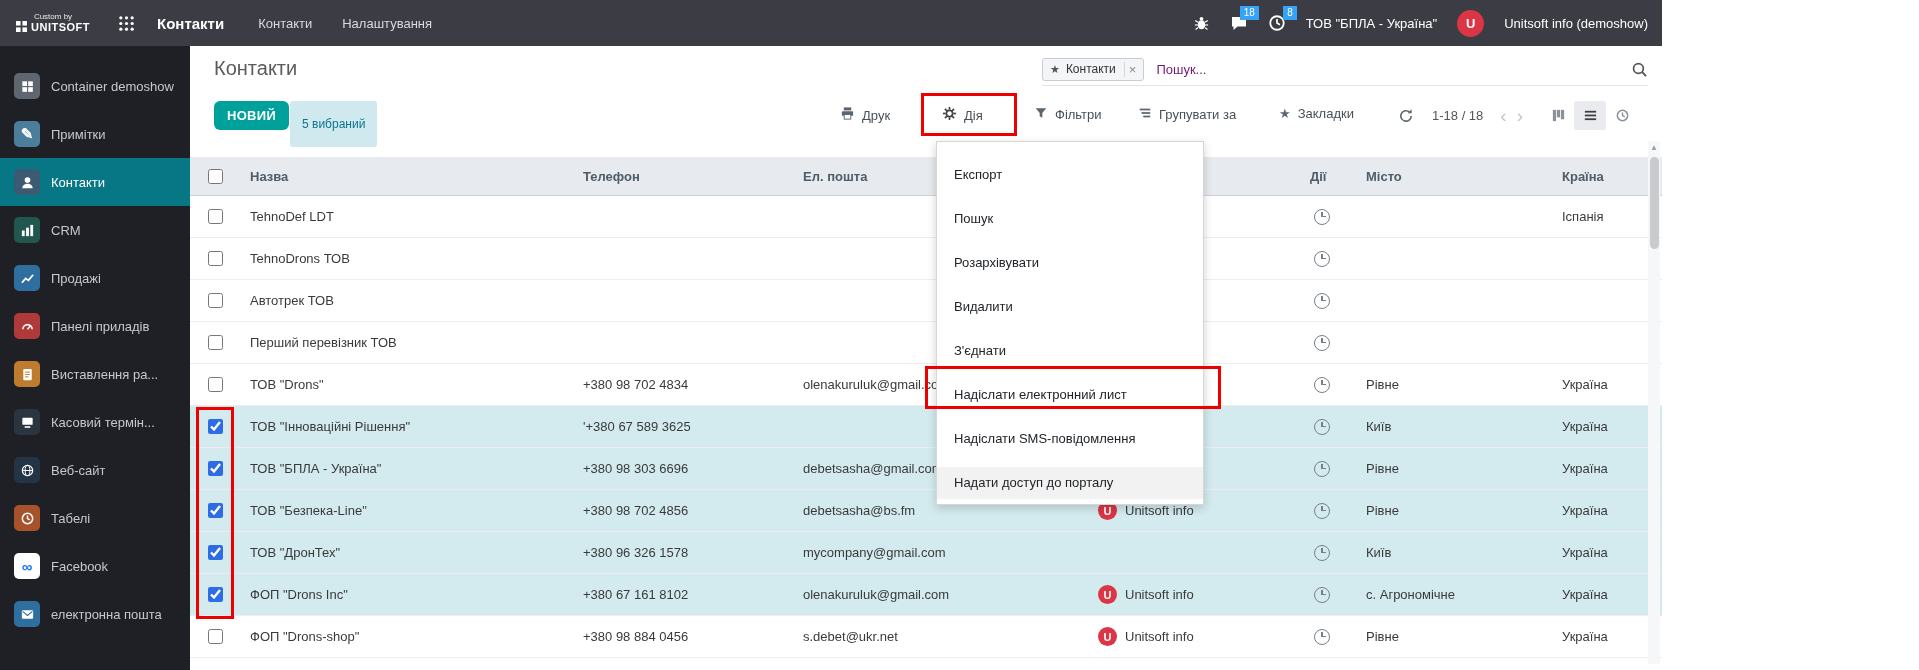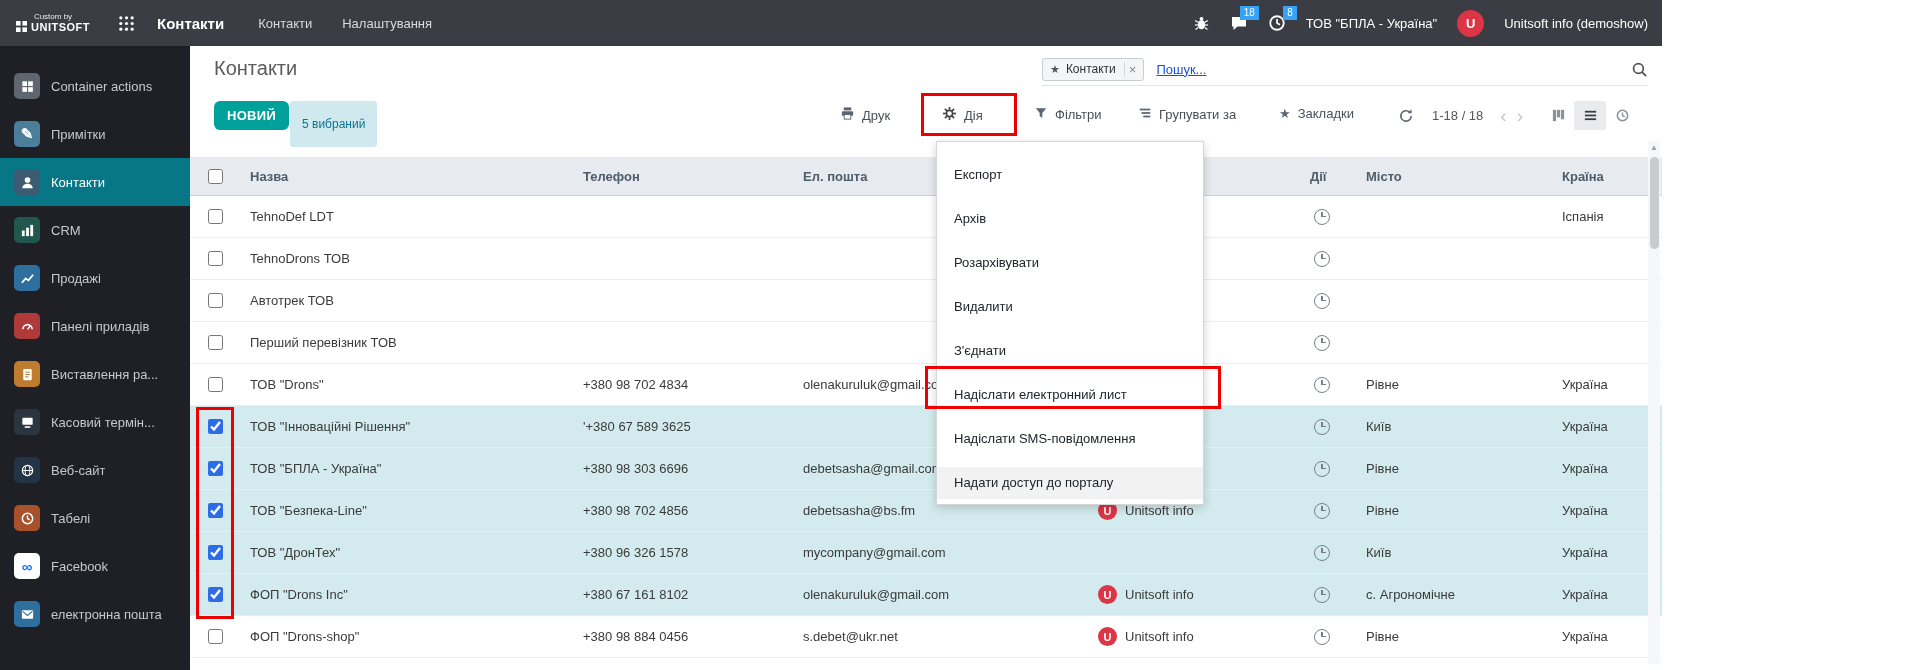--- a/index.html
+++ b/index.html
@@ -35,21 +35,21 @@
   .si{width:26px;height:26px;border-radius:5px;display:flex;align-items:center;justify-content:center;flex:none;font-size:15px;color:#fff;font-weight:bold;}
 
   
   .main{position:absolute;top:46px;left:190px;right:0;bottom:0;background:#fff;overflow:hidden;}
   .cp-top{position:relative;height:46px;}
   .page-title{position:absolute;left:24px;top:11px;font-size:20px;font-weight:normal;color:#5b5b5b;}
   .searchbar{position:absolute;left:852px;right:14px;top:7px;height:33px;display:flex;align-items:center;gap:12px;border-bottom:1px solid #e2e4e6;}
   .facet{display:flex;align-items:center;gap:6px;border:1px solid #c8cdd3;background:#f3f5f7;padding:3px 7px;border-radius:3px;font-size:12px;color:#333;}
   .facet-star{font-size:11px;color:#555;}
   .facet-x{color:#888;font-size:13px;cursor:pointer;padding-left:4px;border-left:1px solid #d4d8dc;margin-left:2px;}
-  .search-ph{font-size:13px;color:#1d4ed8;cursor:text;text-decoration:underline;}
+  .search-ph{font-size:13px;color:#701a75;cursor:text;}
   .search-glass{margin-left:auto;display:flex;cursor:pointer;}
 
   .cp-buttons{position:relative;height:48px;}
   .btn-new{position:absolute;left:24px;top:9px;background:var(--accent,#00a09b);color:#fff;border:none;border-radius:6px;padding:7px 13px;font-size:13px;font-weight:bold;letter-spacing:.3px;cursor:pointer;font-family:inherit;}
   .sel-badge{position:absolute;left:100px;top:9px;background:var(--selected-badge-bg,#cfe9ef);color:var(--selected-badge-text,#0e7490);border-radius:3px;padding:16px 12px;font-size:12px;text-align:center;}
   .cbtn{position:absolute;top:14px;display:inline-flex;align-items:center;gap:7px;font-size:13px;color:#495057;background:none;border:none;cursor:pointer;font-family:inherit;white-space:nowrap;}
   #btn-print{left:650px;} #btn-action{left:752px;} #btn-filters{left:844px;} #btn-group{left:948px;} #btn-fav{left:1089px;}
   .star-g{color:#5c6670;font-size:13px;}
   .cp-right{position:absolute;right:24px;top:9px;display:flex;align-items:center;}
   .refresh-btn{background:none;border:none;cursor:pointer;display:flex;margin-right:18px;}
@@ -169,21 +169,21 @@
       <span class="si" style="background:#5f6670">
           <svg width="15" height="15" viewBox="0 0 16 16">
             <g fill="#fff">
               <rect x="2.5" y="2.5" width="5" height="5"></rect>
               <rect x="8.7" y="2.5" width="5" height="5"></rect>
               <rect x="2.5" y="8.7" width="5" height="5"></rect>
               <rect x="8.7" y="8.7" width="5" height="5"></rect>
             </g>
           </svg>
         </span>
-      <span class="s-label">Container actions</span>
+      <span class="s-label">Container demoshow</span>
     </div>
     <div class="s-item">
       <span class="si" style="background:#4a7e9b">✎</span>
       <span class="s-label">Примітки</span>
     </div>
     <div class="s-item active">
       <span class="si" style="background:#3d5a73">
           <svg width="15" height="15" viewBox="0 0 16 16">
             <circle cx="8" cy="5.3" r="3" fill="#fff"></circle>
             <path d="M2.5 14c0-3 2.5-4.7 5.5-4.7s5.5 1.7 5.5 4.7z" fill="#fff"></path>
@@ -600,21 +600,21 @@
         <div class="c">Рівне</div>
         <div class="c">Україна</div>
         <div class="c"></div>
       </div>
 
     </div>
   </main>
 
   <div class="dropdown">
     <div class="ditem">Експорт</div>
-    <div class="ditem">Архів</div>
+    <div class="ditem">Пошук</div>
     <div class="ditem">Розархівувати</div>
     <div class="ditem">Видалити</div>
     <div class="ditem">З'єднати</div>
     <div class="ditem">Надіслати електронний лист</div>
     <div class="ditem">Надіслати SMS-повідомлення</div>
     <div class="ditem hl">Надати доступ до порталу</div>
   </div>
 
   <div class="redbox" id="rb-action"></div>
   <div class="redbox" id="rb-portal"></div>

